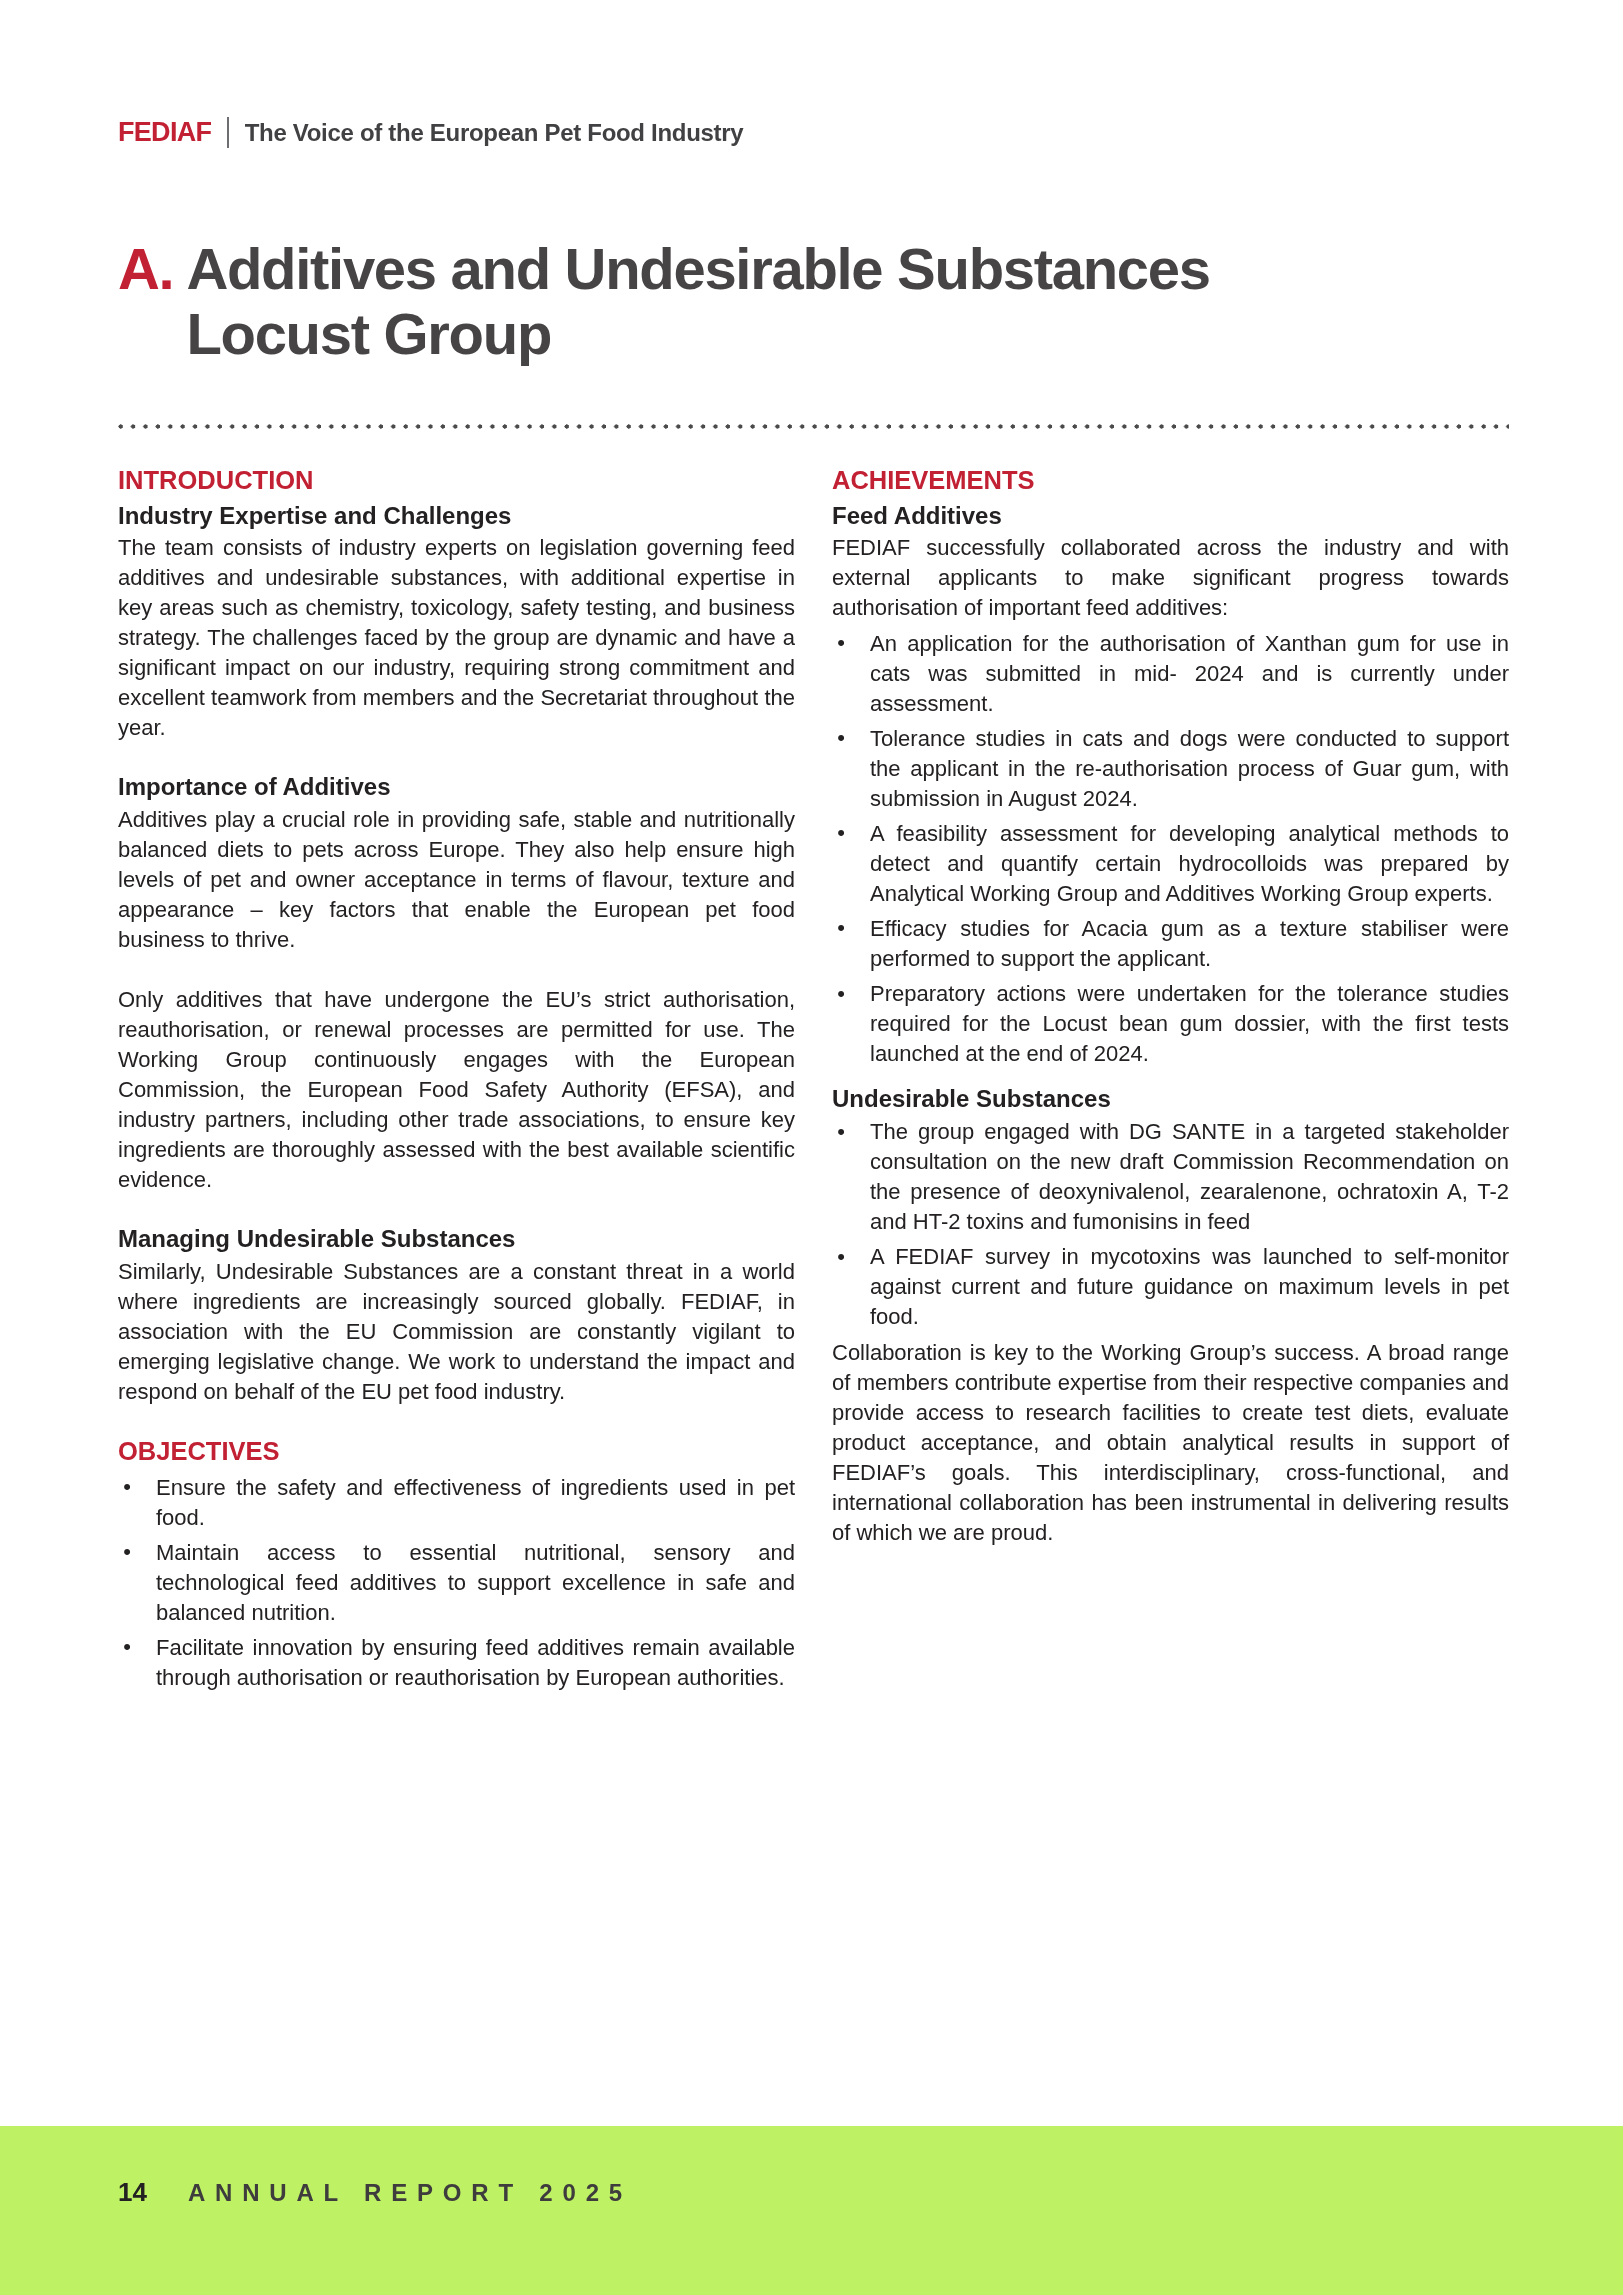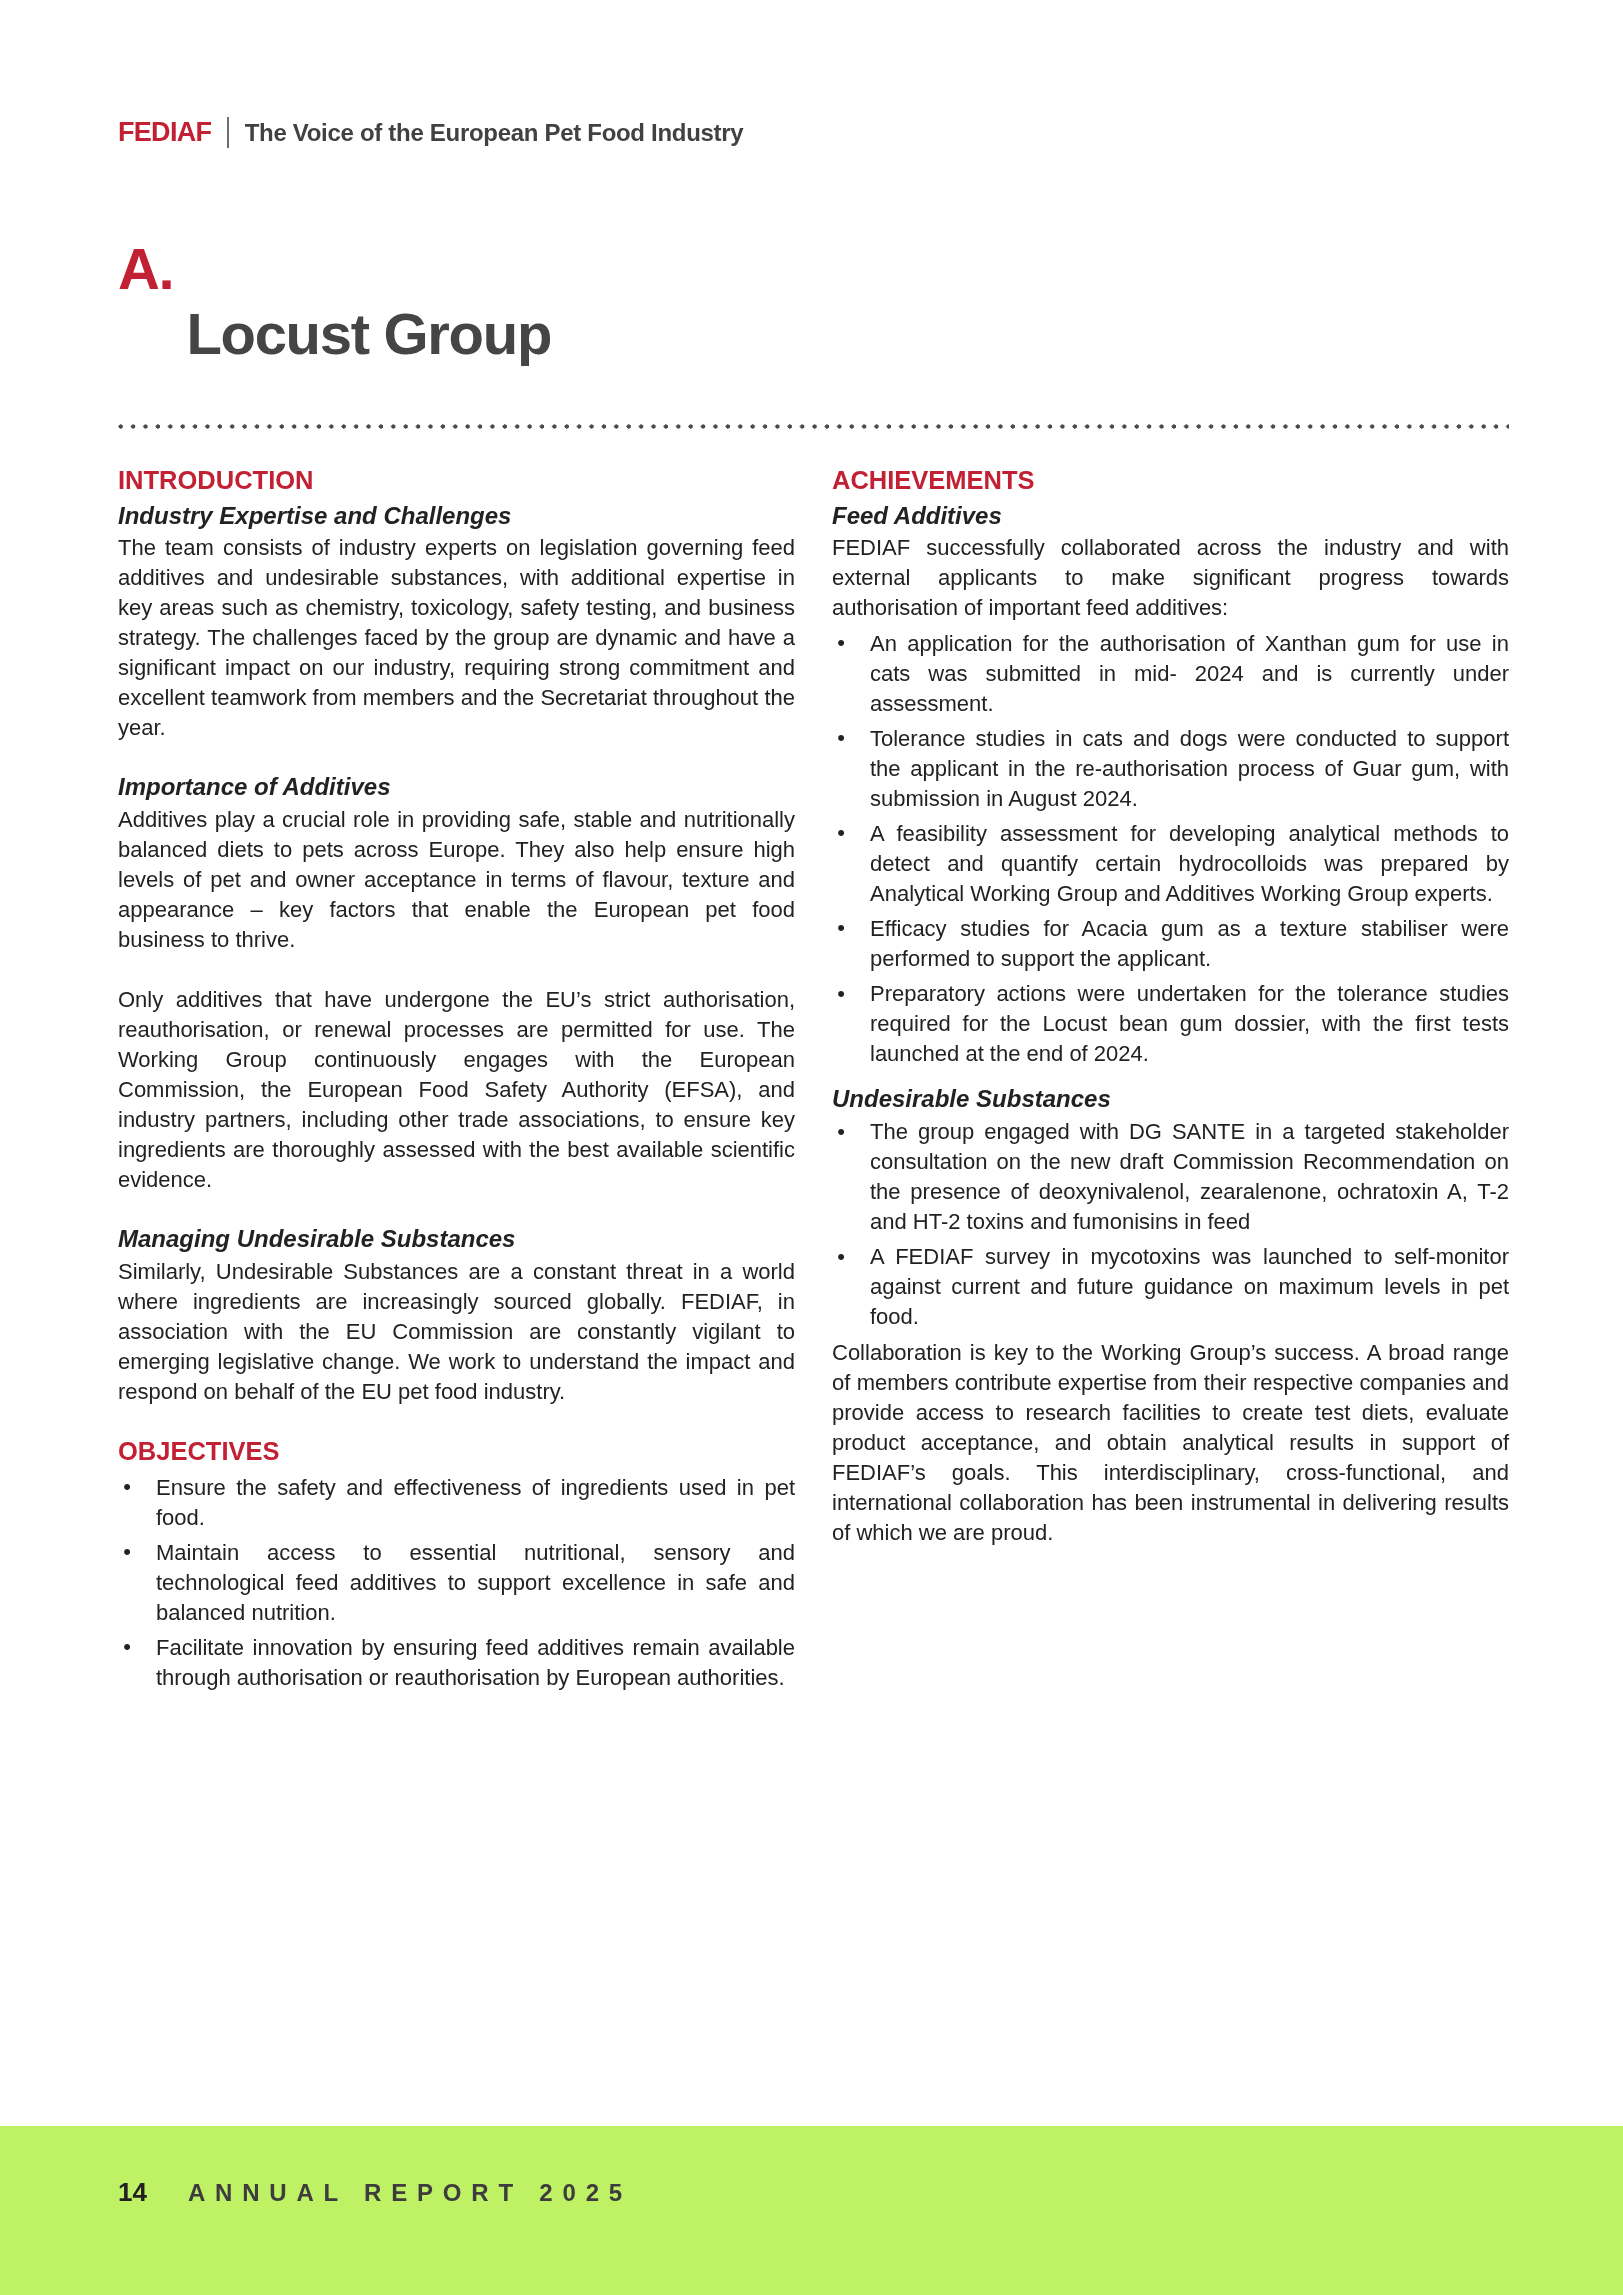--- a/index.html
+++ b/index.html
@@ -54,21 +54,21 @@
     display:flex; gap:37px;
   }
   .col { flex:1; min-width:0; }
 
   .section-heading {
     color:#C22033; font-size:25.5px; font-weight:bold;
     margin:0 0 6.5px 0; text-align:left;
   }
   .sub-heading {
     color:#242122; font-size:24px; font-weight:bold;
-    margin:0 0 3.9px 0; text-align:left;font-style:italic;
+    margin:0 0 3.9px 0; text-align:left;
   }
   .mt { margin-top:16px; }
   .body-para {
     font-size:22px; line-height:30px; text-align:justify;
     margin:0 0 30px 0;
   }
   .body-para.last { margin-bottom:0; }
 
   ul.bullets { list-style:none; margin:0; padding:0; }
   ul.bullets li {
@@ -103,21 +103,21 @@
 
   <div class="header">
     <span class="brand">FEDIAF</span>
     <span class="header-divider"></span>
     <span class="tagline">The Voice of the European Pet Food Industry</span>
   </div>
 
   <div class="title">
     <span class="title-letter">A.</span>
     <span class="title-text">
-      <br>
+      <span>Additives and Undesirable Substances</span><br>
       <span>Locust Group</span>
     </span>
   </div>
 
   <div class="dotted"></div>
 
   <div class="columns">
 
     <div class="col">
       <h3 class="section-heading">INTRODUCTION</h3>

